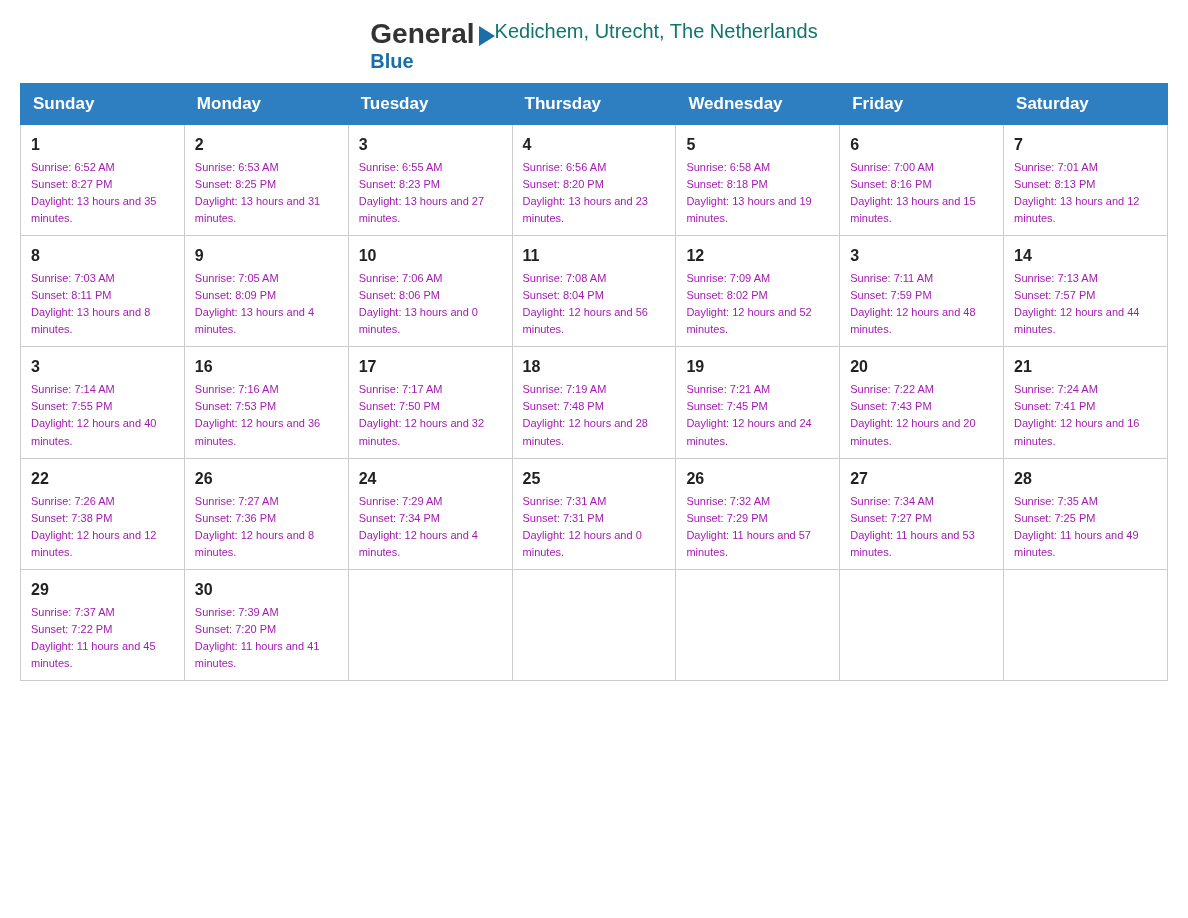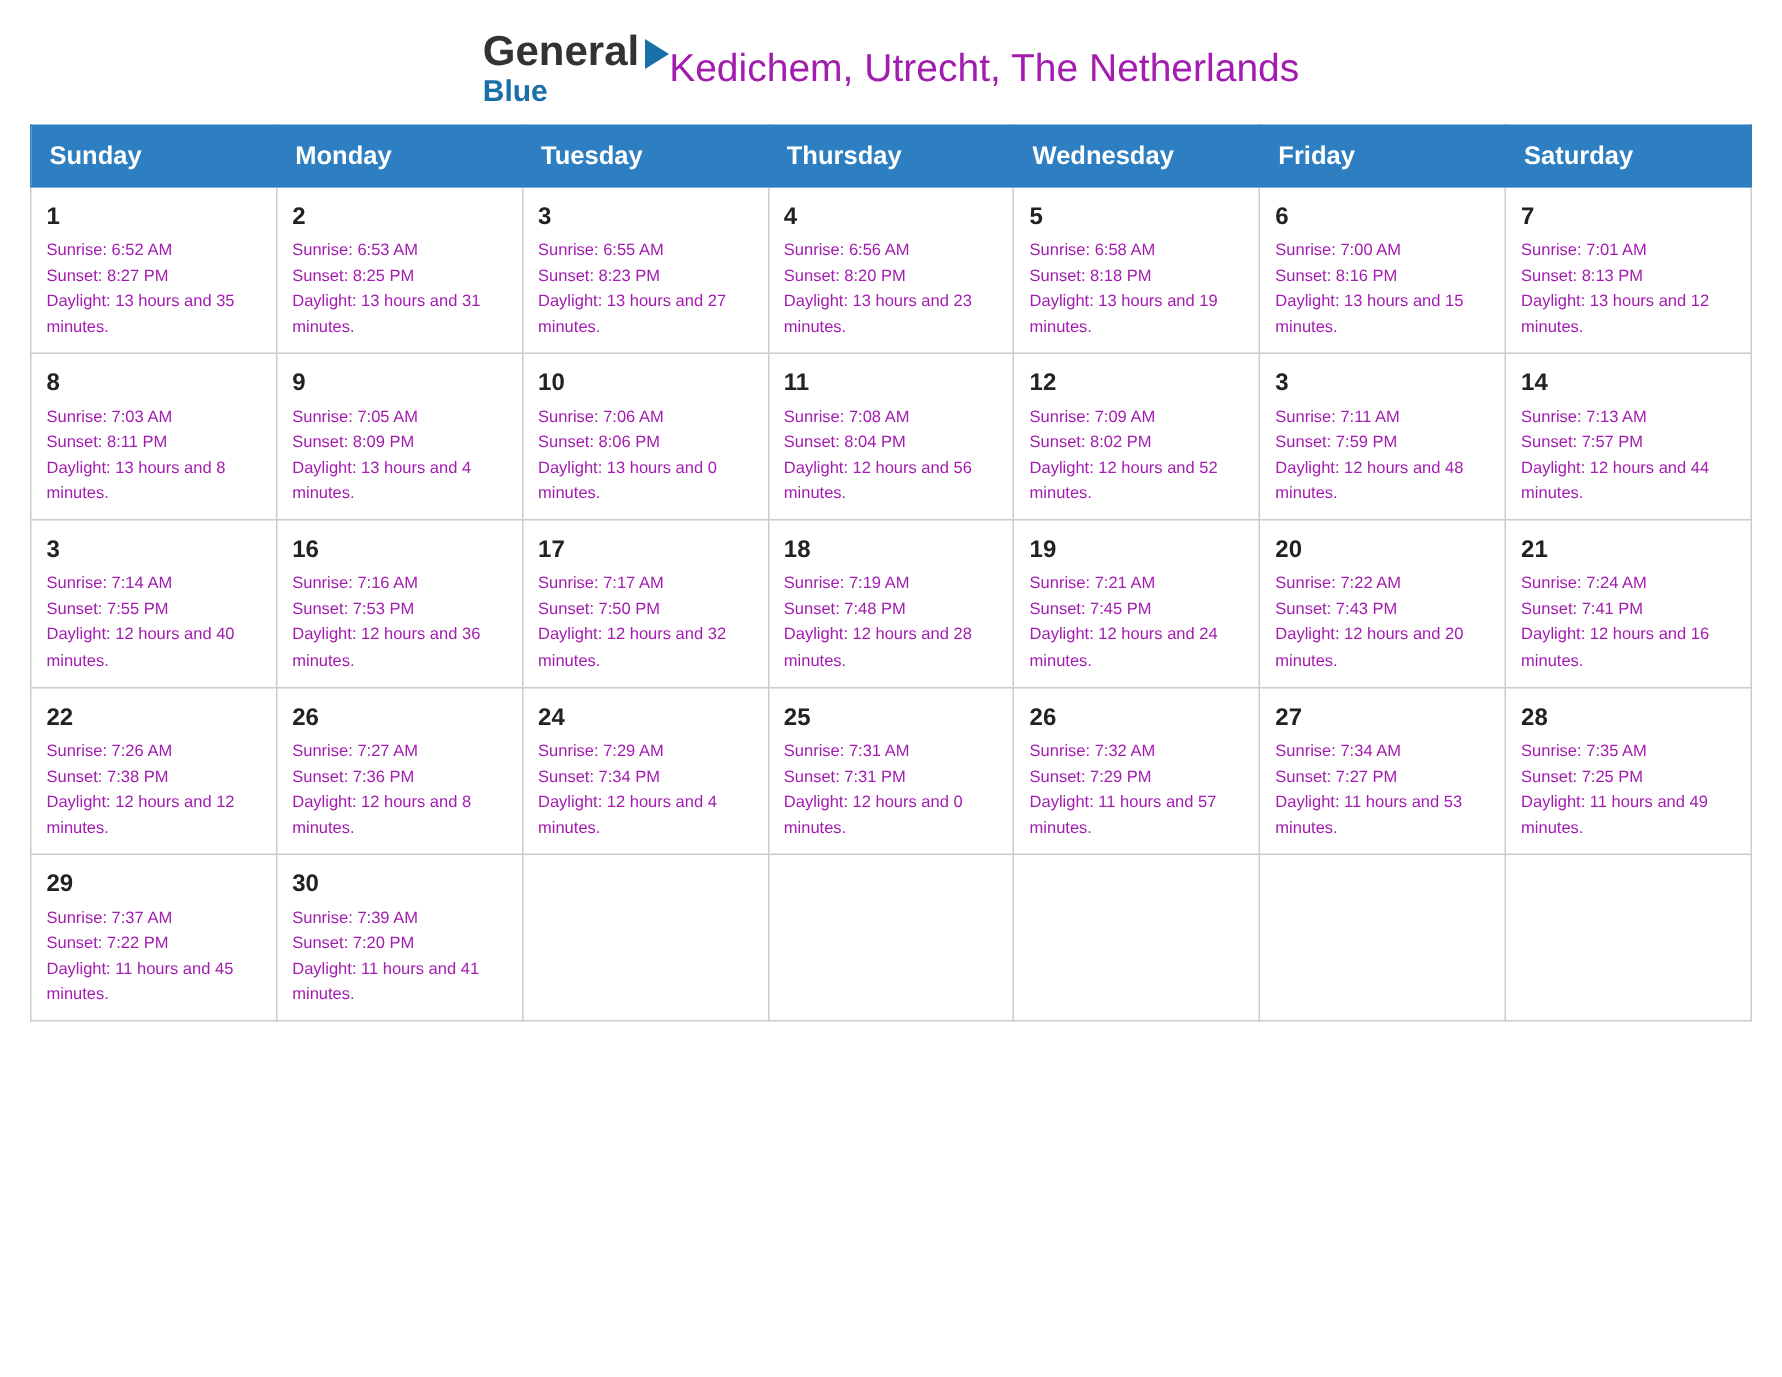--- a/index.html
+++ b/index.html
@@ -23,23 +23,23 @@
     .title-section {
       text-align: right;
     }
     .month-year {
       font-size: 52px;
       font-weight: bold;
       color: #222;
       line-height: 1.1;
     }
     .location {
-      font-size: 26px;
-      color: #a21caf;
-      margin-top: 10px;
+      font-size: 20px;
+      color: #0f766e;
+      margin-top: 0;
     }
     .calendar-table {
       width: 100%;
       border-collapse: collapse;
       margin-top: 10px;
     }
     .calendar-table th {
       background: #2e7fc1;
       color: #fff;
       font-size: 17px;

